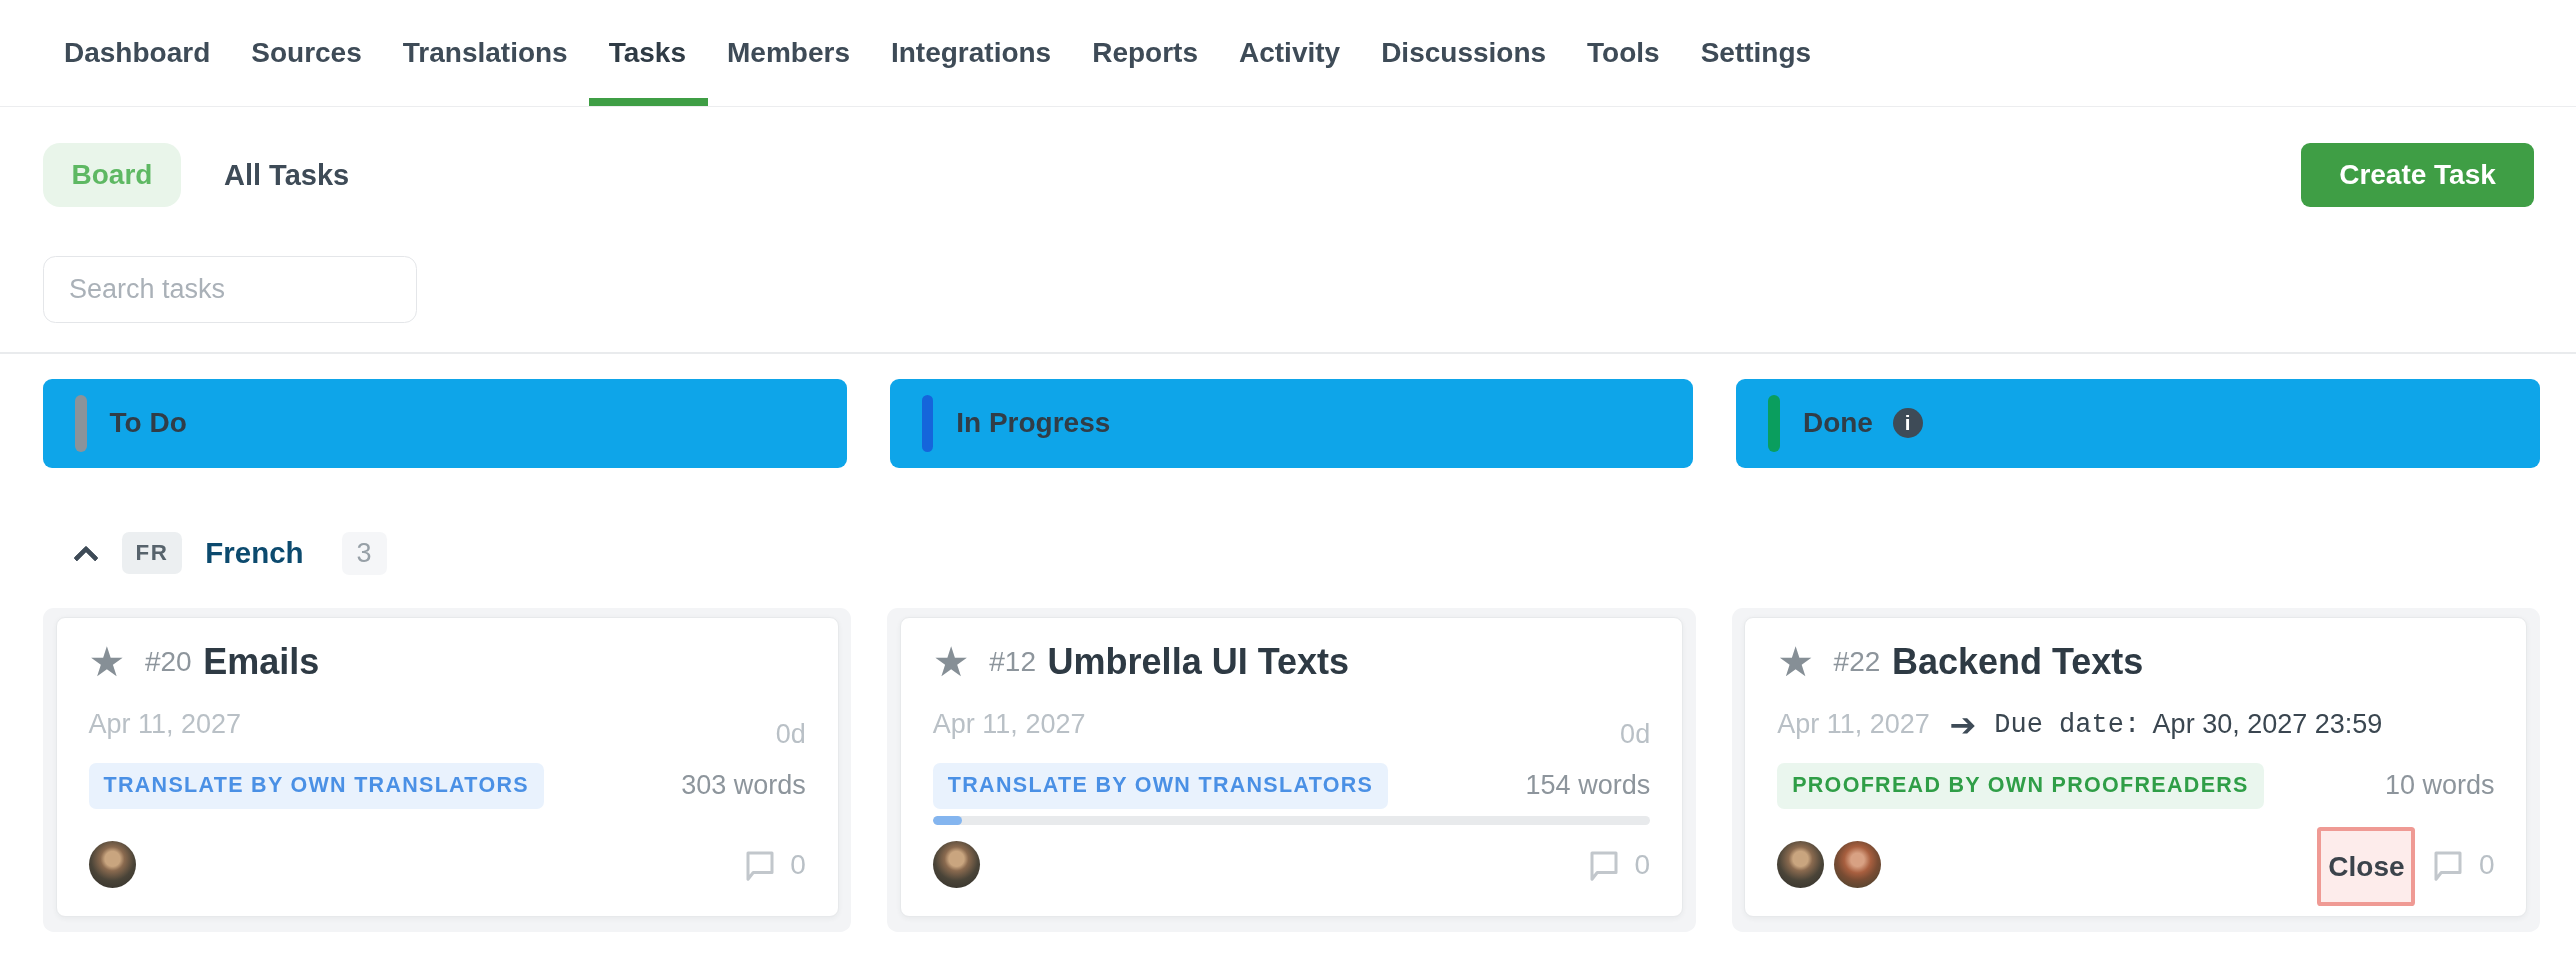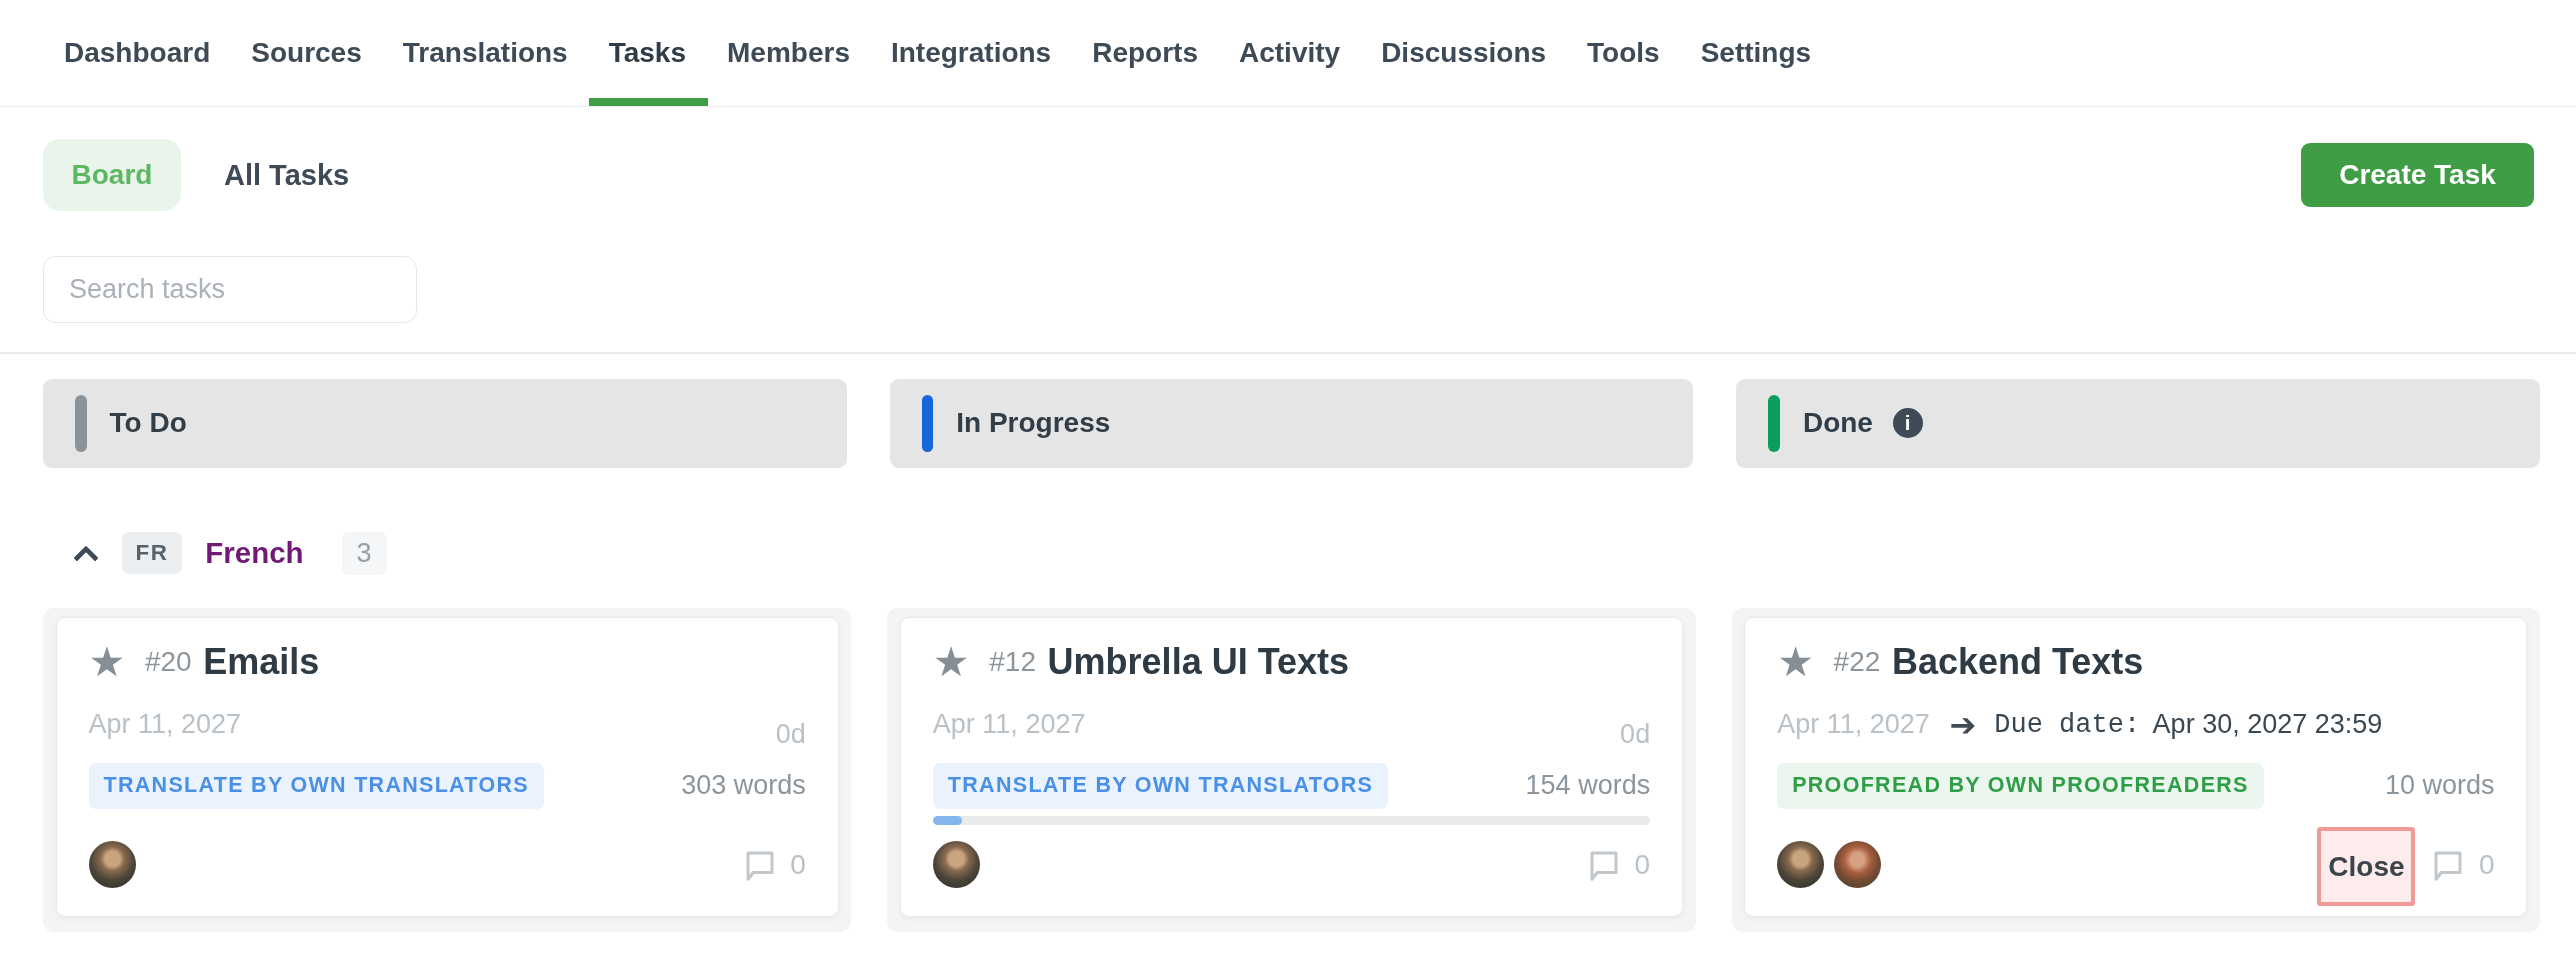--- a/index.html
+++ b/index.html
@@ -21,21 +21,21 @@
   }
   .nav-item.active { color:#2f3b45; font-weight:700; }
   .nav-item.active::after {
     content:""; position:absolute; left:-19.7px; right:-21.5px; bottom:0; height:8px;
     background:var(--accent-green);
   }
 
   
   .view-row { margin-top:36px; height:64px; display:flex; align-items:center; padding:0 42px 0 43px; }
   .pill-board {
-    width:138px; height:72px; border-radius:17px; background:var(--green-light);
+    width:138px; height:64px; border-radius:17px; background:var(--green-light);
     color:var(--green-text); font-size:28px; font-weight:600;
     display:flex; align-items:center; justify-content:center; cursor:pointer; border:none;
   }
   .all-tasks { margin-left:43px; font-size:29px; font-weight:600; color:#3e4b57; cursor:pointer; }
   .spacer { flex:1; }
   .btn-create {
     width:233px; height:64px; border:none; border-radius:9px; background:var(--accent-green);
     color:#fff; font-size:28px; font-weight:700; cursor:pointer;
     display:flex; align-items:center; justify-content:center;
     font-family:inherit;
@@ -56,42 +56,42 @@
   .filter-icon { display:flex; flex-direction:column; align-items:center; gap:8px; }
   .filter-icon i { display:block; height:4.5px; border-radius:2.7px; background:#37434d; }
   .filter-icon i:nth-child(1){ width:29px; }
   .filter-icon i:nth-child(2){ width:14.3px; }
 
   .divider { margin-top:29px; height:1.8px; background:#e9ebed; width:100%; }
 
   
   .cols-row { margin-top:25px; padding:0 36px 0 43px; display:flex; gap:43px; }
   .col-head {
-    flex:1; height:89px; background:#e5e5e5; border-radius:9px;
+    flex:1; height:89px; background:#0ea5e9; border-radius:9px;
     display:flex; align-items:center; padding-left:32px;
   }
   .col-bar { width:11.6px; height:57px; border-radius:6.3px; }
   .col-label { margin-left:23px; font-size:28px; font-weight:700; color:#313d47; }
   .info-icon {
     margin-left:19.7px; width:30px; height:30px; border-radius:50%; background:#3e4b57;
     color:#fff; font-size:20.6px; font-weight:700; font-style:normal;
     display:flex; align-items:center; justify-content:center; cursor:pointer;
   }
 
   
   .group-row { margin-top:63px; height:45px; display:flex; align-items:center; padding-left:77px; }
   .chevron-up {
     width:18px; height:18px; border-left:5.4px solid #3e4b57; border-top:5.4px solid #3e4b57;
     transform:rotate(45deg) translate(3.6px,3.6px); border-radius:1.8px; cursor:pointer;
   }
   .lang-code {
     margin-left:27px; background:#eceff1; border-radius:7.2px; padding:8px 13.4px;
     font-size:22.4px; font-weight:700; letter-spacing:1.8px; color:#57636c;
   }
-  .lang-name { margin-left:23px; font-size:29.5px; font-weight:700; color:#701a75; }
+  .lang-name { margin-left:23px; font-size:29.5px; font-weight:700; color:#0c4a6e; }
   .lang-count {
     margin-left:38px; background:#f5f6f8; border-radius:7.2px; padding:6.3px 15px;
     font-size:27px; color:#97a0a7;
   }
 
   
   .board { margin-top:32px; padding:0 36px 0 43px; display:flex; gap:36px; }
   .lane { width:809px; height:324px; background:#f3f4f6; border-radius:10.7px; padding:9px 12.5px; }
   .card {
     position:relative; height:300px; background:#fff; border:1.8px solid #e7e9eb; border-radius:9px;

